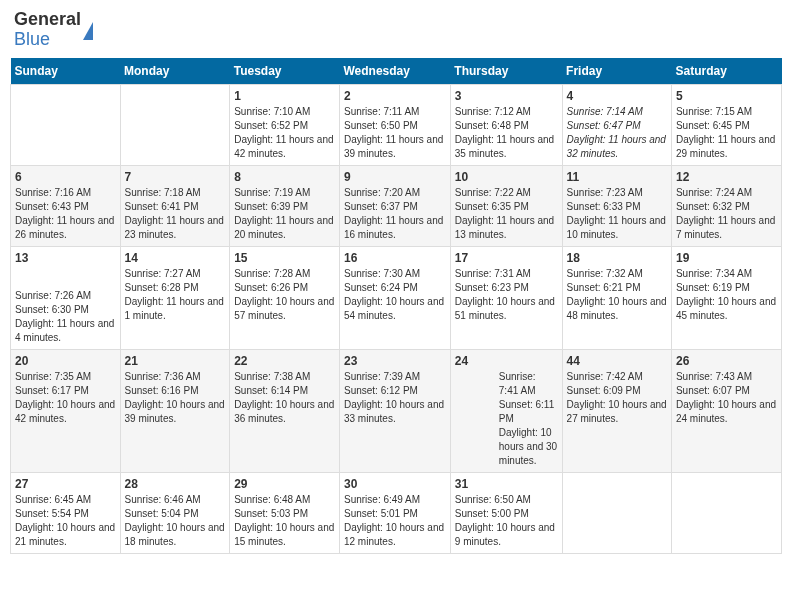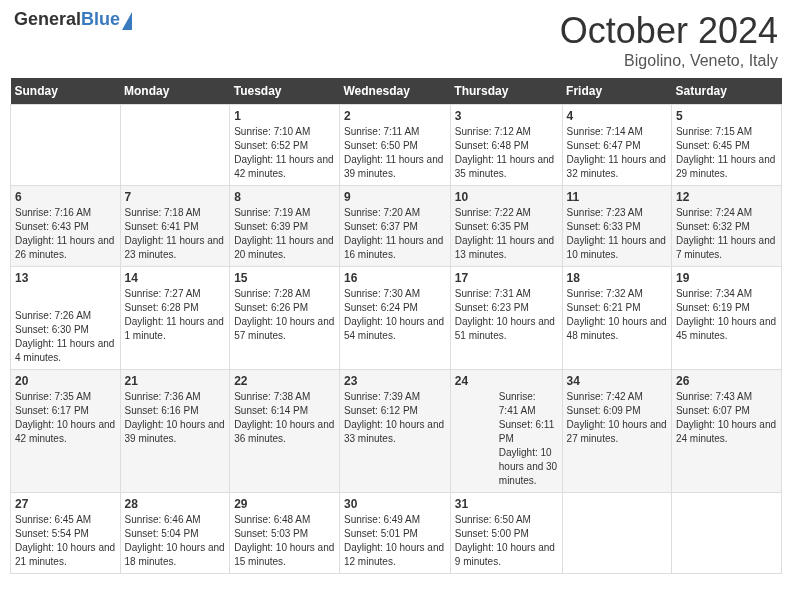--- a/index.html
+++ b/index.html
@@ -16,32 +16,32 @@
       align-items: flex-start;
       margin-bottom: 8px;
       padding: 0 4px;
     }
     .logo {
       display: flex;
       align-items: center;
     }
     .logo-text {
       display: flex;
-      flex-direction: row;
+      flex-direction: column;
       line-height: 1.1;
       justify-content: space-between;
     }
     .logo-general {
       font-size: 18px;
       font-weight: bold;
       color: #333;
     }
     .logo-blue {
       font-size: 18px;
-      font-weight: bold;
+      font-weight: normal;
       color: #3a7abf;
     }
     .logo-triangle {
       width: 0;
       height: 0;
       border-left: 10px solid transparent;
       border-bottom: 18px solid #3a7abf;
       margin-left: 2px;
       margin-top: 2px;
     }
@@ -56,21 +56,21 @@
     .location {
       font-size: 16px;
       color: #555;
     }
     table {
       width: 100%;
       border-collapse: collapse;
       font-size: 11px;
     }
     th {
-      background-color: #404040;
+      background-color: #0369a1;
       color: #fff;
       padding: 6px 4px;
       text-align: left;
       font-size: 12px;
       font-weight: bold;
     }
     td {
       border: 1px solid #ddd;
       vertical-align: top;
       padding: 4px;
@@ -102,24 +102,20 @@
 </head>
 <body>
 
 <div class="header">
   <div class="logo">
     <div class="logo-text">
       <span class="logo-general">General</span>
       <span class="logo-blue">Blue</span>
     </div>
     <div class="logo-triangle"></div>
-  </div>
-  <div class="title-block">
-    <div class="month-title">October 2024</div>
-    <div class="location">Bigolino, Veneto, Italy</div>
   </div>
 </div>
 
 <table>
   <thead>
     <tr id="header-row">
         <th>Sunday</th>
         <th>Monday</th>
         <th>Tuesday</th>
         <th>Wednesday</th>
@@ -145,21 +141,21 @@
 Daylight: 11 hours and 39 minutes.</div>
         </td>
         <td>
           <span class="day-num">3</span>
           <div class="day-info" style="white-space: pre-line;">Sunrise: 7:12 AM
 Sunset: 6:48 PM
 Daylight: 11 hours and 35 minutes.</div>
         </td>
         <td>
           <span class="day-num">4</span>
-          <div class="day-info" style="white-space: pre-line;">Sunrise: 7:14 AM
+          <div class="day-info" style="white-space: pre-line; font-style: italic;">Sunrise: 7:14 AM
 Sunset: 6:47 PM
 Daylight: 11 hours and 32 minutes.</div>
         </td>
         <td>
           <span class="day-num">5</span>
           <div class="day-info" style="white-space: pre-line;">Sunrise: 7:15 AM
 Sunset: 6:45 PM
 Daylight: 11 hours and 29 minutes.</div>
         </td>
       </tr>
@@ -276,21 +272,21 @@
 Sunset: 6:12 PM
 Daylight: 10 hours and 33 minutes.</div>
         </td>
         <td>
           <span class="day-num">24</span>
           <div class="day-info" style="white-space: pre-line; margin-left: 44px;">Sunrise: 7:41 AM
 Sunset: 6:11 PM
 Daylight: 10 hours and 30 minutes.</div>
         </td>
         <td>
-          <span class="day-num">34</span>
+          <span class="day-num">44</span>
           <div class="day-info" style="white-space: pre-line;">Sunrise: 7:42 AM
 Sunset: 6:09 PM
 Daylight: 10 hours and 27 minutes.</div>
         </td>
         <td>
           <span class="day-num">26</span>
           <div class="day-info" style="white-space: pre-line;">Sunrise: 7:43 AM
 Sunset: 6:07 PM
 Daylight: 10 hours and 24 minutes.</div>
         </td>

